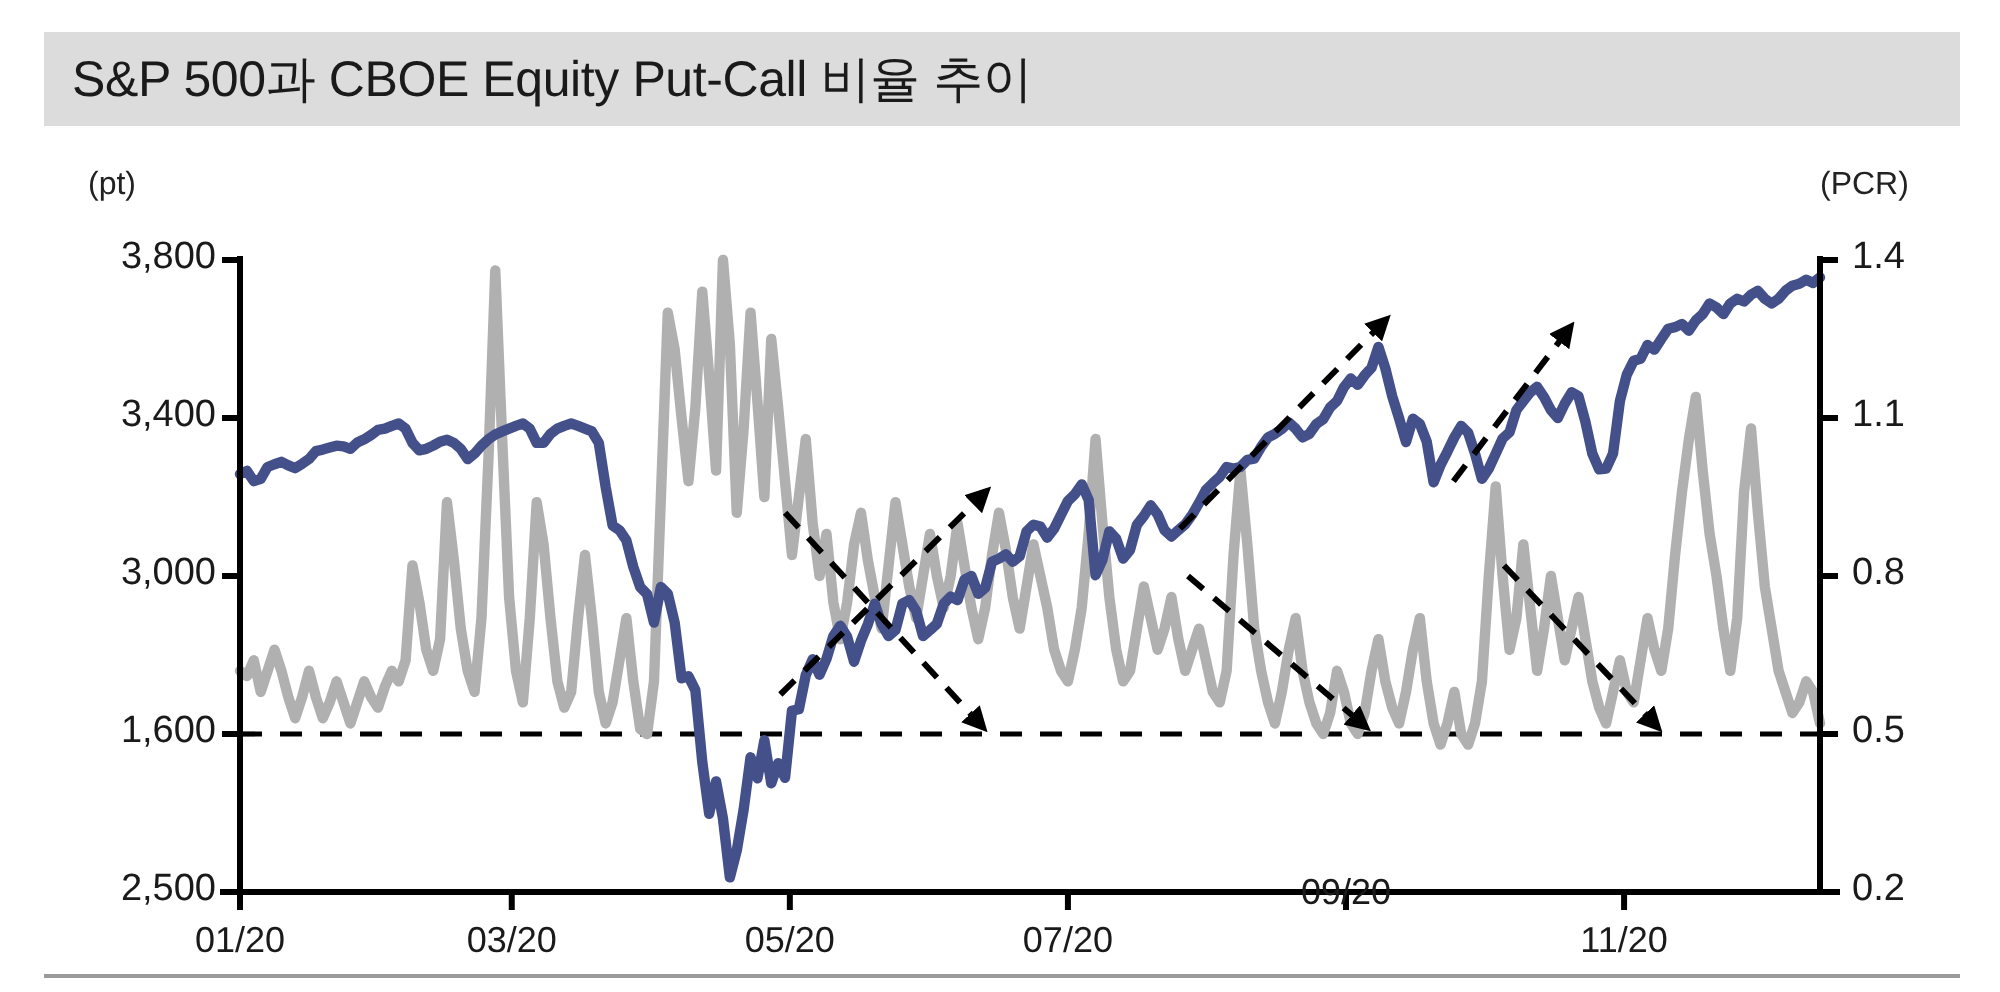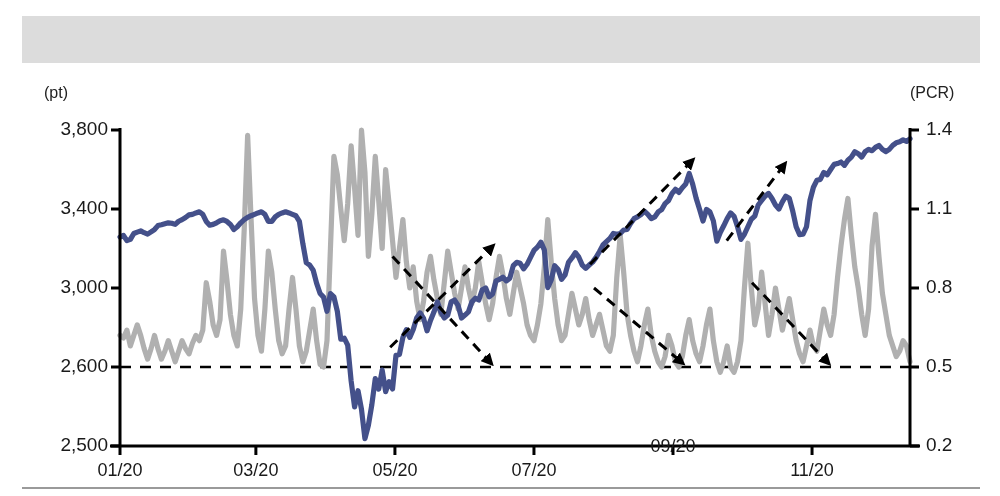--- a/index.html
+++ b/index.html
@@ -98,20 +98,21 @@
     height: 2px;
     background: #9a9a9a;
   }
 </style>
 </head>
 <body>
 
 <div id="figure">
 
   <div id="title-band" style="background: rgb(220, 220, 220);"></div>
+  <div id="chart-title">S&amp;P 500과 CBOE Equity Put-Call 비율 추이</div>
 
   <div class="axis-unit" id="unit-left">(pt)</div>
   <div class="axis-unit" id="unit-right">(PCR)</div>
 
   <div id="legend">
   </div>
 
   <svg id="plot-svg" width="1000" height="496">
       <line x1="120" y1="367" x2="916" y2="367" stroke="#000" stroke-width="2.6" stroke-dasharray="11 9"></line>
       <path d="M120.00 335.40L123.45 338.03L126.90 330.13L130.35 345.93L133.80 335.40L137.25 324.87L140.70 335.40L144.15 348.57L147.60 359.10L151.05 348.57L154.50 335.40L157.95 348.57L161.40 359.10L164.85 351.20L168.30 340.67L171.75 351.20L175.20 361.73L178.65 351.20L182.10 340.67L185.55 348.57L189.00 353.83L192.45 343.30L195.90 335.40L199.34 340.67L202.79 330.13L206.24 282.73L209.69 301.17L213.14 324.87L216.59 335.40L220.04 319.60L223.49 251.13L226.94 280.10L230.39 314.33L233.84 335.40L237.29 345.93L240.74 309.07L244.19 230.07L247.64 135.27L251.09 219.53L254.54 298.53L257.99 335.40L261.44 351.20L264.89 309.07L268.34 251.13L271.79 272.20L275.24 309.07L278.69 340.67L282.14 353.83L285.59 345.93L289.04 309.07L292.49 277.47L295.94 309.07L299.39 345.93L302.84 361.73L306.29 351.20L309.74 330.13L313.19 309.07L316.64 340.67L320.09 364.37L323.54 367.00L326.99 340.67L330.44 248.50L333.89 156.33L337.34 174.77L340.79 209.00L344.24 240.60L347.69 203.73L351.14 145.80L354.59 187.93L358.03 235.33L361.48 130.00L364.93 172.13L368.38 256.40L371.83 214.27L375.28 156.33L378.73 201.10L382.18 248.50L385.63 169.50L389.08 203.73L392.53 240.60L395.98 277.47L399.43 248.50L402.88 219.53L406.33 261.67L409.78 288.00L413.23 266.93L416.68 301.17L420.13 319.60L423.58 301.17L427.03 272.20L430.48 256.40L433.93 280.10L437.38 298.53L440.83 314.33L444.28 282.73L447.73 251.13L451.18 272.20L454.63 293.27L458.08 309.07L461.53 288.00L464.98 266.93L468.43 288.00L471.88 303.80L475.33 288.00L478.78 261.67L482.23 282.73L485.68 303.80L489.13 319.60L492.58 303.80L496.03 277.47L499.48 256.40L502.93 274.83L506.38 298.53L509.83 314.33L513.28 293.27L516.72 272.20L520.17 288.00L523.62 303.80L527.07 324.87L530.52 335.40L533.97 340.67L537.42 324.87L540.87 303.80L544.32 266.93L547.77 219.53L551.22 261.67L554.67 298.53L558.12 324.87L561.57 340.67L565.02 335.40L568.47 314.33L571.92 293.27L575.37 309.07L578.82 324.87L582.27 314.33L585.72 298.53L589.17 319.60L592.62 335.40L596.07 324.87L599.52 314.33L602.97 330.13L606.42 345.93L609.87 351.20L613.32 335.40L616.77 277.47L620.22 235.33L623.67 272.20L627.12 314.33L630.57 335.40L634.02 351.20L637.47 361.73L640.92 345.93L644.37 324.87L647.82 309.07L651.27 335.40L654.72 351.20L658.17 361.73L661.62 367.00L665.07 356.47L668.52 335.40L671.97 345.93L675.41 361.73L678.86 367.00L682.31 356.47L685.76 335.40L689.21 319.60L692.66 340.67L696.11 353.83L699.56 361.73L703.01 345.93L706.46 324.87L709.91 309.07L713.36 340.67L716.81 361.73L720.26 372.27L723.71 361.73L727.16 345.93L730.61 367.00L734.06 372.27L737.51 361.73L740.96 340.67L744.41 288.00L747.86 243.23L751.31 288.00L754.76 324.87L758.21 309.07L761.66 272.20L765.11 303.80L768.56 335.40L772.01 314.33L775.46 288.00L778.91 309.07L782.36 330.13L785.81 314.33L789.26 298.53L792.71 319.60L796.16 340.67L799.61 353.83L803.06 361.73L806.51 345.93L809.96 330.13L813.41 345.93L816.86 351.20L820.31 330.13L823.76 309.07L827.21 324.87L830.66 335.40L834.10 314.33L837.55 277.47L841.00 245.87L844.45 219.53L847.90 198.47L851.35 235.33L854.80 266.93L858.25 288.00L861.70 314.33L865.15 335.40L868.60 309.07L872.05 245.87L875.50 214.27L878.95 256.40L882.40 293.27L885.85 314.33L889.30 335.40L892.75 345.93L896.20 356.47L899.65 351.20L903.10 340.67L906.55 345.93L910.00 361.73" fill="none" stroke="#b0b0b0" stroke-width="5.2" stroke-linejoin="round" stroke-linecap="round"></path>
@@ -143,21 +144,21 @@
       <line x1="390.18" y1="347.25" x2="491.29999999999995" y2="247.5125" stroke="#000000" stroke-width="3" stroke-dasharray="10 7" marker-end="url(#arrowhead)"></line>
       <line x1="392.54999999999995" y1="256.4" x2="489.72" y2="361.73333333333335" stroke="#000000" stroke-width="3" stroke-dasharray="10 7" marker-end="url(#arrowhead)"></line>
       <line x1="590.05" y1="264.3" x2="691.17" y2="161.59999999999997" stroke="#000000" stroke-width="3" stroke-dasharray="10 7" marker-end="url(#arrowhead)"></line>
       <line x1="594" y1="288" x2="680.9" y2="361.73333333333335" stroke="#000000" stroke-width="3" stroke-dasharray="10 7" marker-end="url(#arrowhead)"></line>
       <line x1="726.72" y1="240.6" x2="783.6" y2="165.55" stroke="#000000" stroke-width="3" stroke-dasharray="10 7" marker-end="url(#arrowhead)"></line>
       <line x1="752" y1="282.73333333333335" x2="827.0500000000001" y2="361.73333333333335" stroke="#000000" stroke-width="3" stroke-dasharray="10 7" marker-end="url(#arrowhead)"></line>
     </svg>
 
   <div id="tick-layer">
       <div class="tick-label ytick-left" style="left: 22px; top: 434px;">2,500</div>
-      <div class="tick-label ytick-left" style="left: 22px; top: 355px;">2,600</div>
+      <div class="tick-label ytick-left" style="left: 22px; top: 355px;">1,600</div>
       <div class="tick-label ytick-left" style="left: 22px; top: 276px;">3,000</div>
       <div class="tick-label ytick-left" style="left: 22px; top: 197px;">3,400</div>
       <div class="tick-label ytick-left" style="left: 22px; top: 118px;">3,800</div>
       <div class="tick-label ytick-right" style="left: 926px; top: 434px;">0.2</div>
       <div class="tick-label ytick-right" style="left: 926px; top: 355px;">0.5</div>
       <div class="tick-label ytick-right" style="left: 926px; top: 276px;">0.8</div>
       <div class="tick-label ytick-right" style="left: 926px; top: 197px;">1.1</div>
       <div class="tick-label ytick-right" style="left: 926px; top: 118px;">1.4</div>
       <div class="tick-label xtick" style="left: 75px; top: 460px;">01/20</div>
       <div class="tick-label xtick" style="left: 210.88px; top: 460px;">03/20</div>

